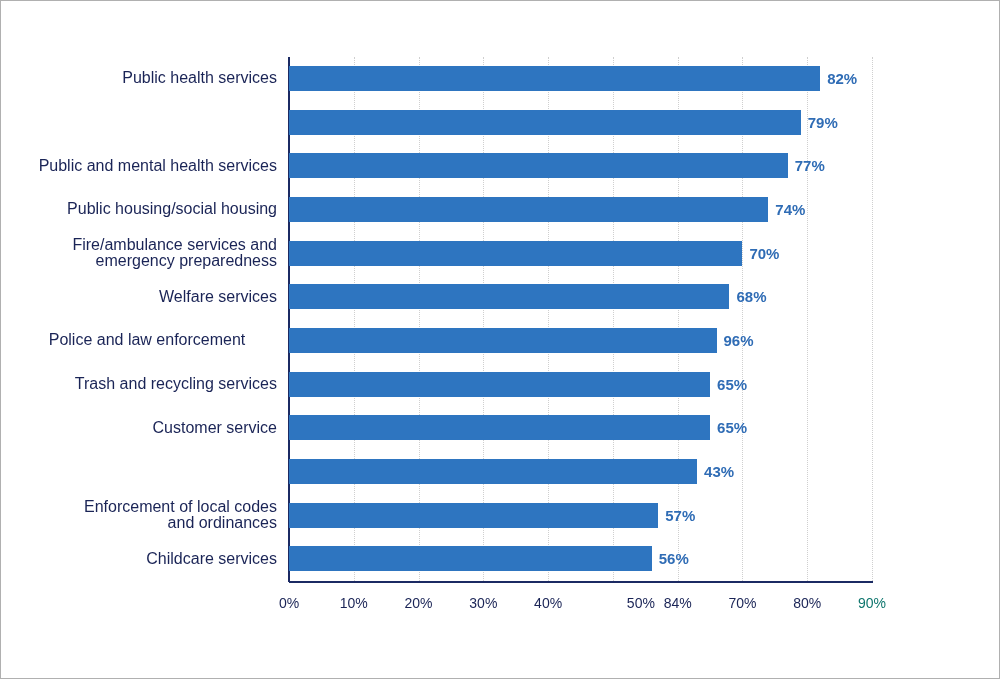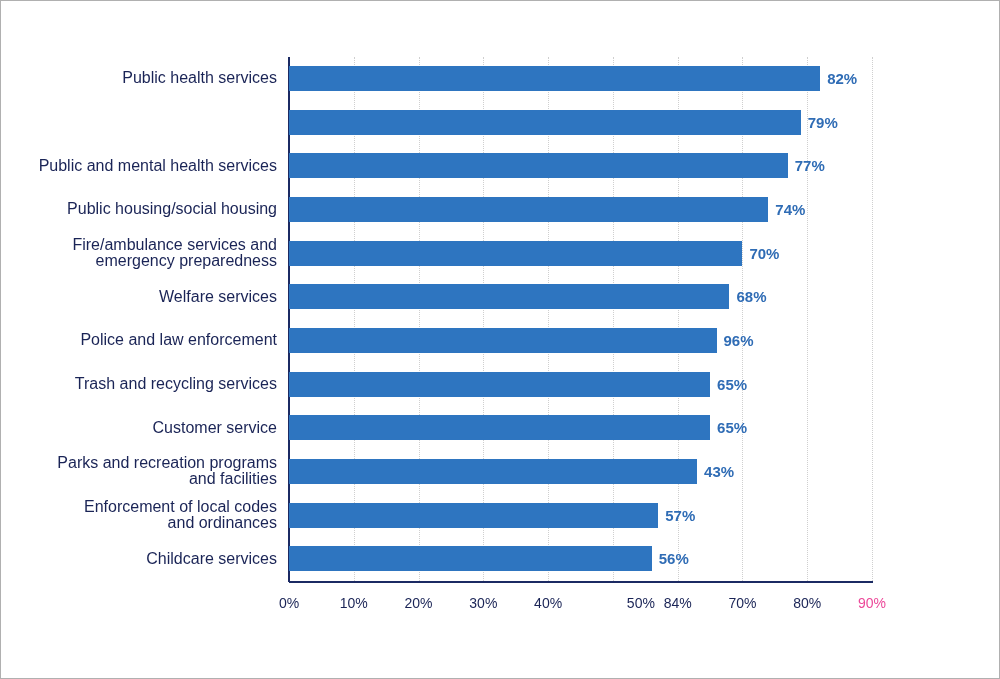--- a/index.html
+++ b/index.html
@@ -118,25 +118,23 @@
 
 <div id="figure" style="border-color: rgb(176, 176, 176);">
 
   <div id="ylabels">
       <div class="cat-label" style="color: rgb(26, 36, 86); top: 13.3333px;">Public health services</div>
       <div class="cat-label" style="color: rgb(26, 36, 86); top: 100.667px;">Public and mental health services</div>
       <div class="cat-label" style="color: rgb(26, 36, 86); top: 144.333px;">Public housing/social housing</div>
       <div class="cat-label" style="color: rgb(26, 36, 86); top: 180px;">Fire/ambulance services and
 emergency preparedness</div>
       <div class="cat-label" style="color: rgb(26, 36, 86); top: 231.667px;">Welfare services</div>
-      <div class="cat-label" style="color: rgb(26, 36, 86); top: 275.333px;">Police and law enforcement</div>
+      <div class="cat-label" style="color: rgb(26, 36, 86); top: 275.333px; text-align: center;">Police and law enforcement</div>
       <div class="cat-label" style="color: rgb(26, 36, 86); top: 319px;">Trash and recycling services</div>
       <div class="cat-label" style="color: rgb(26, 36, 86); top: 362.667px;">Customer service</div>
-      <div class="cat-label" style="color: rgb(26, 36, 86); top: 398.333px;">Parks and recreation programs
-and facilities</div>
       <div class="cat-label" style="color: rgb(26, 36, 86); top: 442px;">Enforcement of local codes
 and ordinances</div>
       <div class="cat-label" style="color: rgb(26, 36, 86); top: 493.667px;">Childcare services</div>
     </div>
 
   <div class="axis-y" style="background: rgb(27, 42, 99);"></div>
   <div class="axis-x" style="background: rgb(27, 42, 99);"></div>
 
   <div id="plot">
     <div id="gridlines">
@@ -208,16 +206,16 @@
   <div id="xlabels">
       <div class="x-tick" style="left: 0px; color: rgb(26, 36, 86);">0%</div>
       <div class="x-tick" style="left: 64.7778px; color: rgb(26, 36, 86);">10%</div>
       <div class="x-tick" style="left: 129.556px; color: rgb(26, 36, 86);">20%</div>
       <div class="x-tick" style="left: 194.333px; color: rgb(26, 36, 86);">30%</div>
       <div class="x-tick" style="left: 259.111px; color: rgb(26, 36, 86);">40%</div>
       <div class="x-tick" style="left: 323.889px; color: rgb(26, 36, 86); margin-left: 28px;">50%</div>
       <div class="x-tick" style="left: 388.667px; color: rgb(26, 36, 86);">84%</div>
       <div class="x-tick" style="left: 453.444px; color: rgb(26, 36, 86);">70%</div>
       <div class="x-tick" style="left: 518.222px; color: rgb(26, 36, 86);">80%</div>
-      <div class="x-tick" style="left: 583px; color: #ec4899;">90%</div>
+      <div class="x-tick" style="left: 583px; color: #0f766e;">90%</div>
     </div>
 
 </div>
 
 </body></html>

